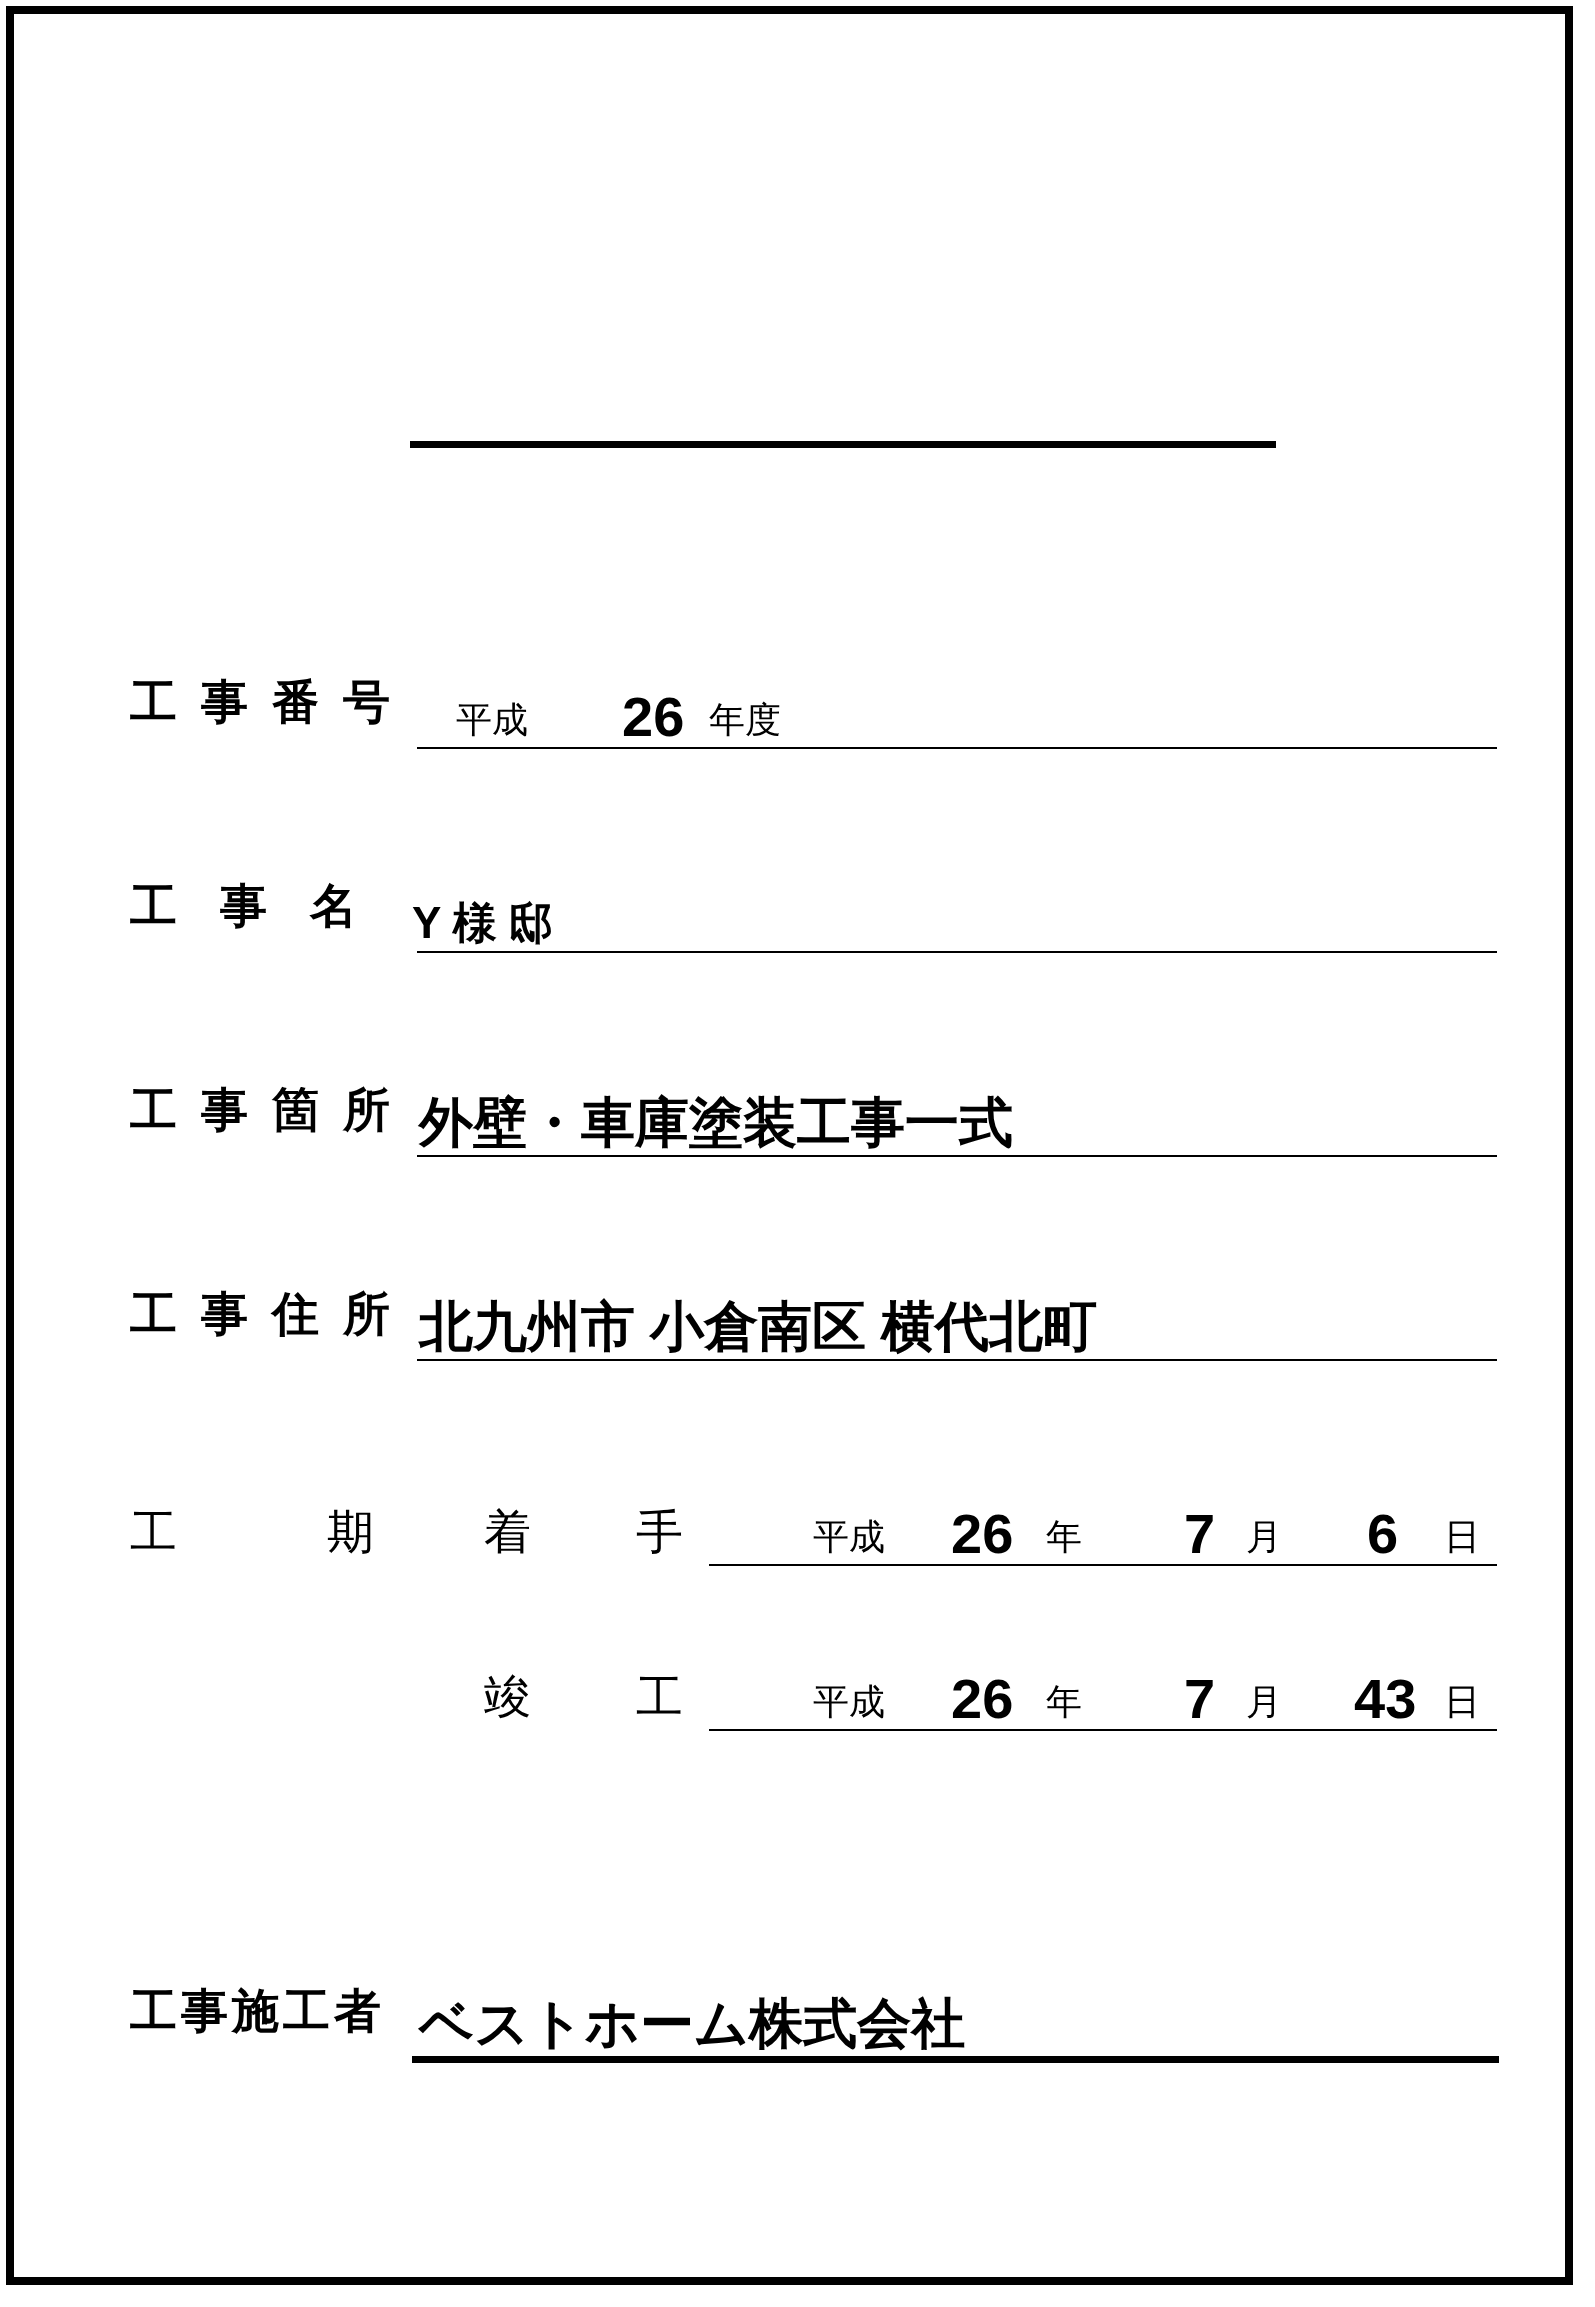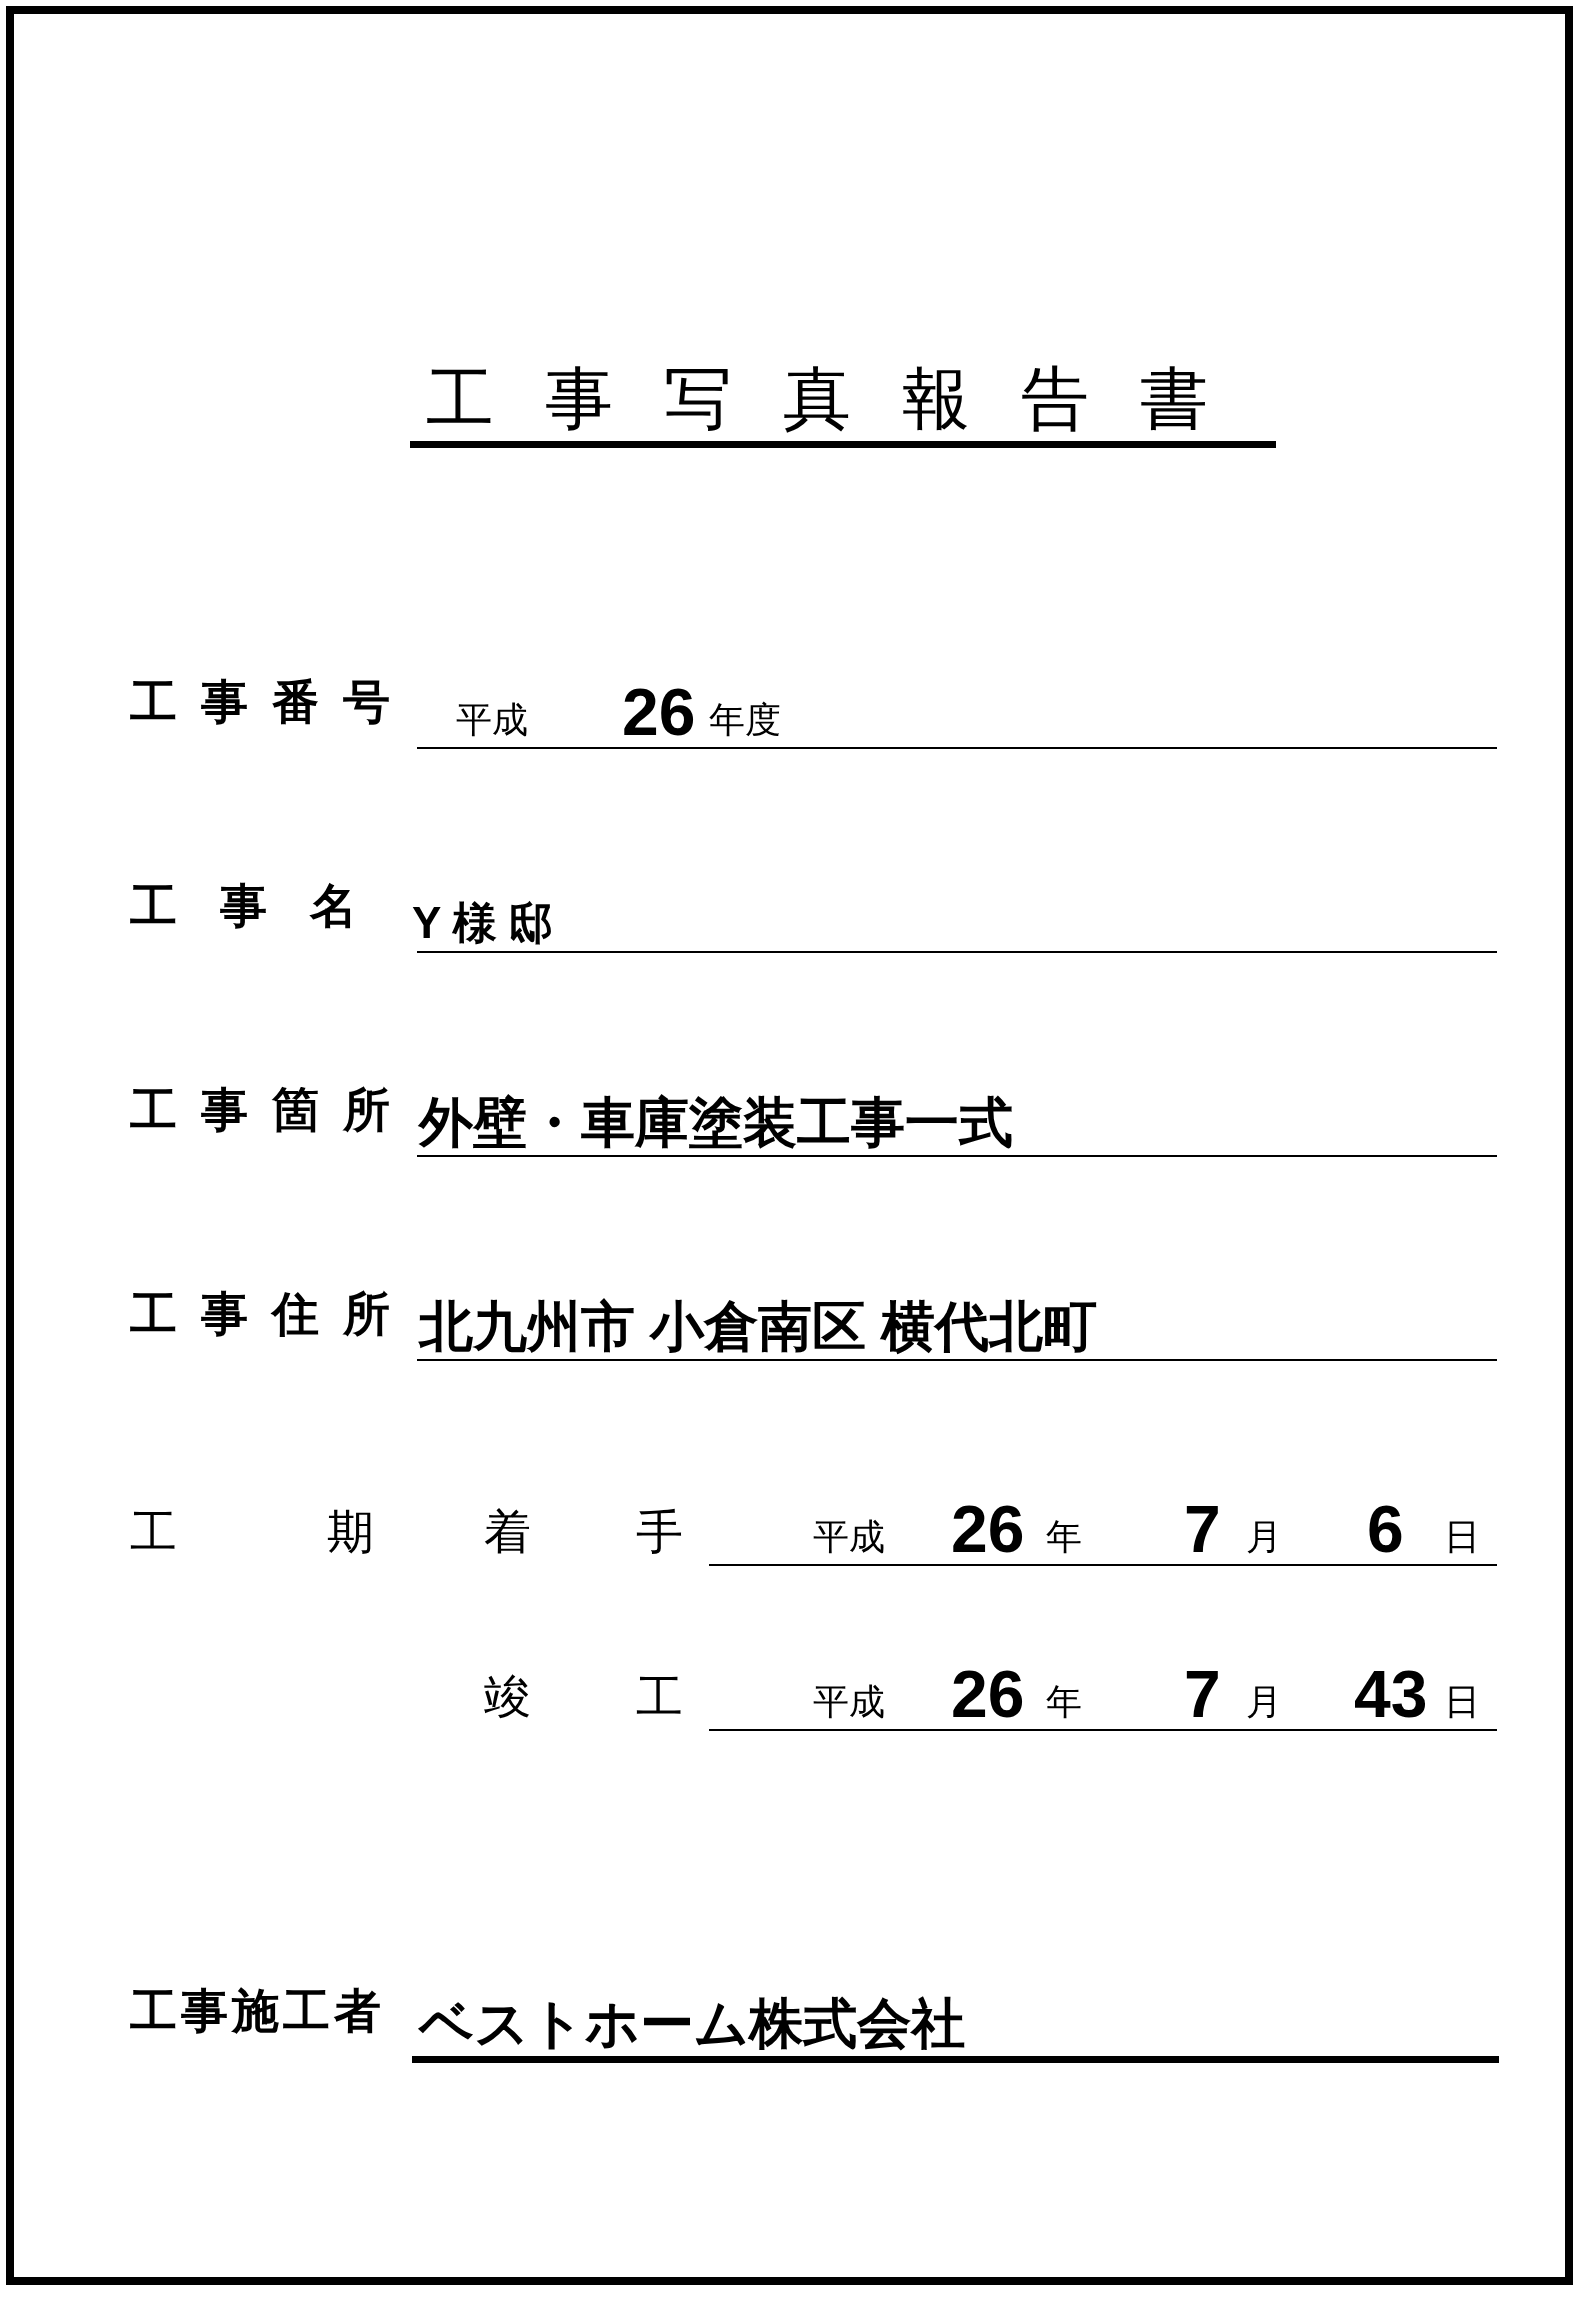--- a/index.html
+++ b/index.html
@@ -81,21 +81,21 @@
     position: absolute;
     bottom: 9.5px;
     font-size: 36px;
     line-height: 1;
     white-space: nowrap;
   }
   .num {
     position: absolute;
     bottom: 1.6px;
     font-family: "Liberation Sans", "DejaVu Sans", sans-serif;
-    font-size: 66px;
+    font-size: 56px;
     font-weight: 600;
     line-height: 1;
     white-space: nowrap;
     margin-top: 8px;
   }
   .gval {
     position: absolute;
     bottom: 6.3px;
     font-family: "Liberation Sans", "DejaVu Sans", sans-serif;
     font-size: 54px;
@@ -133,21 +133,20 @@
   .p-day2 { left: 1354px; }
   .p-du   { left: 1444px; }
 </style>
 </head>
 <body>
 
 <div class="page">
 
   <div class="frame"></div>
 
-  <h1 class="title">工事写真報告書</h1>
   <div class="title-underline"></div>
 
   <div class="row" id="row-number">
     <span class="lbl">工事番号</span>
     <span class="era c-era1">平成</span>
     <span class="num c-year1">26</span>
     <span class="unit c-unit1">年度</span>
     <div class="rule rule-long"></div>
   </div>
 

